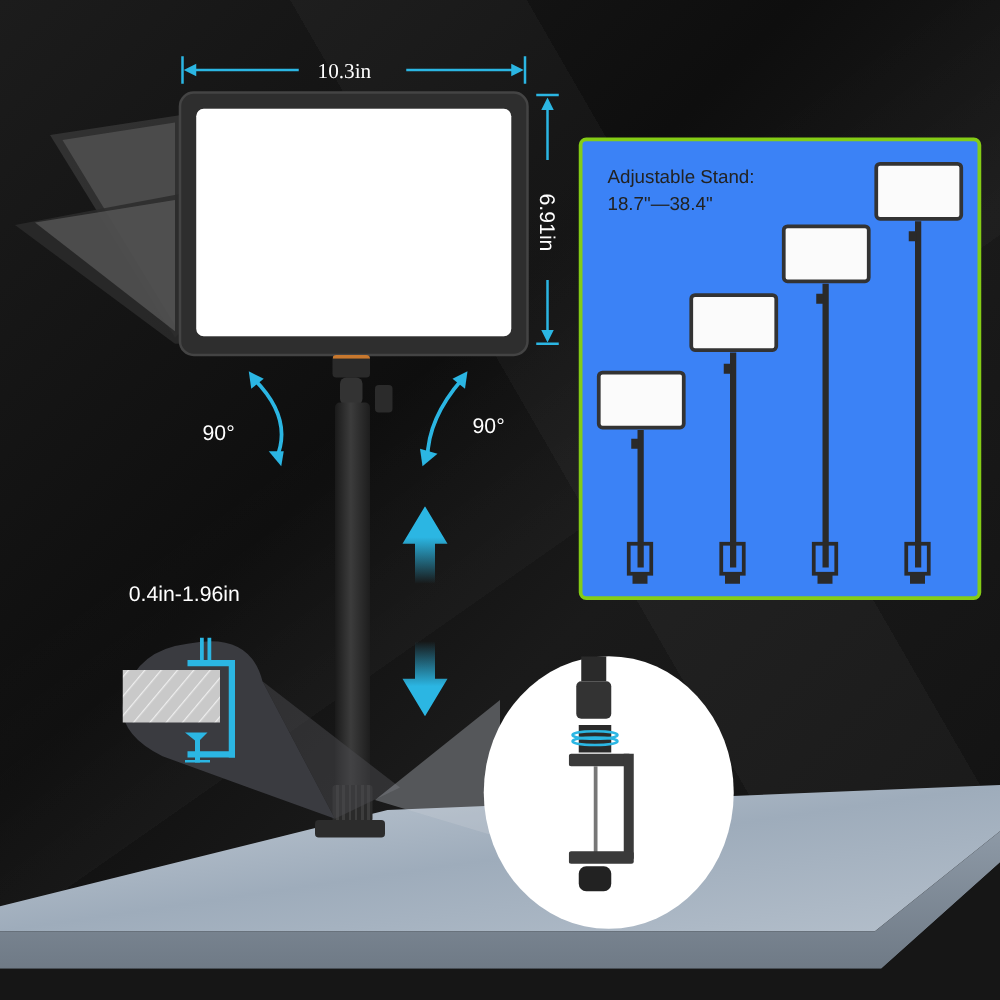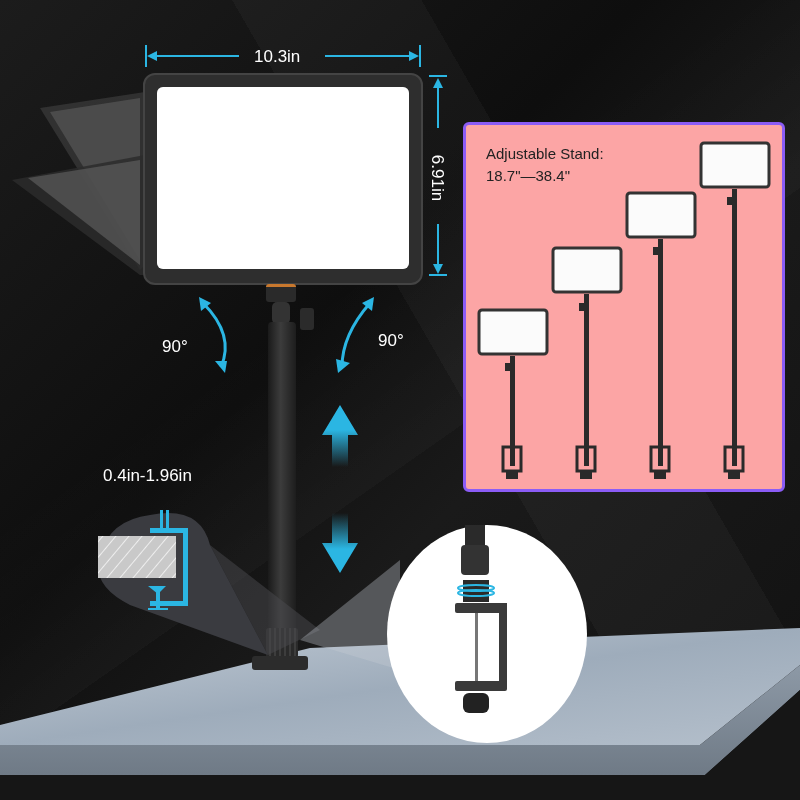--- a/index.html
+++ b/index.html
@@ -28,21 +28,21 @@
       position: absolute; left: 0; top: 0; width: 800px; height: 800px;
     }
     .abs { position: absolute; }
     .label {
       position: absolute; font-size: 17px; color: #ffffff; white-space: nowrap;
     }
     .dim-line { position: absolute; background: #2bb6e3; }
     
     .stand-panel {
       position: absolute; left: 463px; top: 110px; width: 322px; height: 370px;
-      background: #fca5a5; border: 3px solid #8b5cf6; border-radius: 6px; margin-top: 12px;
+      background: #3b82f6; border: 3px solid #84cc16; border-radius: 6px;
     }
     .stand-title {
       position: absolute; left: 20px; top: 18px; color: #222; font-size: 15px; line-height: 22px;
     }
     .zoom-circle {
       position: absolute; left: 387px; top: 525px; width: 200px; height: 218px;
       border-radius: 50%; background: #fff;
     }
   </style>
 </head>
@@ -81,21 +81,21 @@
 </div>
 
 <div class="dim-line" style="left:145px;top:45px;width:2px;height:22px;"></div>
 <div class="dim-line" style="left:419px;top:45px;width:2px;height:22px;"></div>
 <svg class="abs" style="left:147px;top:48px" width="272" height="16">
   <line x1="4" y1="8" x2="92" y2="8" stroke="#2bb6e3" stroke-width="2"></line>
   <polygon points="0,8 10,3 10,13" fill="#2bb6e3"></polygon>
   <line x1="178" y1="8" x2="266" y2="8" stroke="#2bb6e3" stroke-width="2"></line>
   <polygon points="272,8 262,3 262,13" fill="#2bb6e3"></polygon>
 </svg>
-<div class="label" style="left:254px;top:47px;">10.3in</div>
+<div class="label" style="left:254px;top:47px;font-family:Liberation Serif, serif;">10.3in</div>
 
 <div class="dim-line" style="left:429px;top:75px;width:18px;height:2px;"></div>
 <div class="dim-line" style="left:429px;top:274px;width:18px;height:2px;"></div>
 <svg class="abs" style="left:430px;top:78px" width="16" height="196">
   <line x1="8" y1="4" x2="8" y2="50" stroke="#2bb6e3" stroke-width="2"></line>
   <polygon points="8,0 3,10 13,10" fill="#2bb6e3"></polygon>
   <line x1="8" y1="146" x2="8" y2="192" stroke="#2bb6e3" stroke-width="2"></line>
   <polygon points="8,196 3,186 13,186" fill="#2bb6e3"></polygon>
 </svg>
 <div class="label" style="left:406px;top:168px;transform:rotate(90deg);transform-origin:center;width:62px;text-align:center;">6.91in</div>

